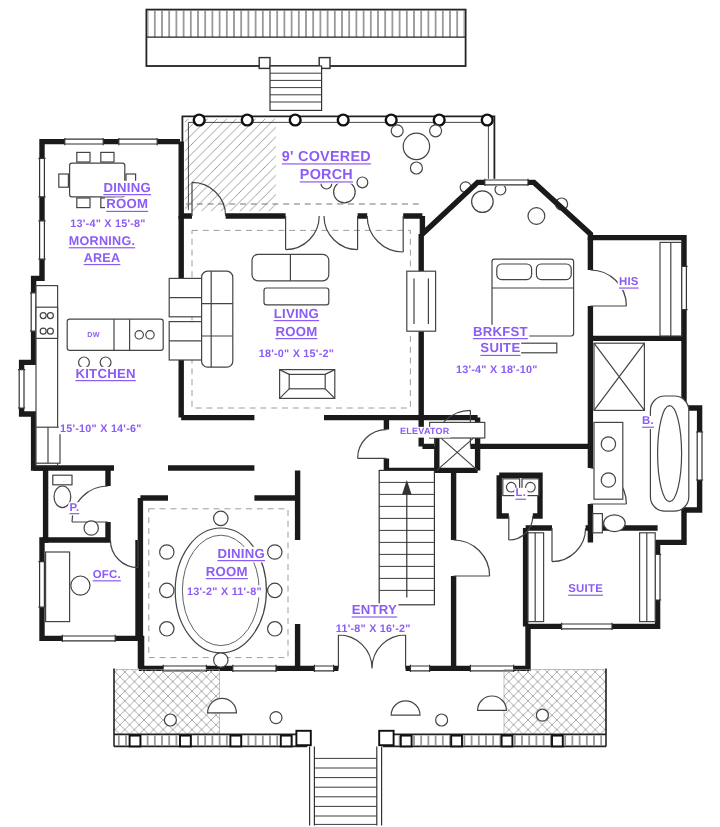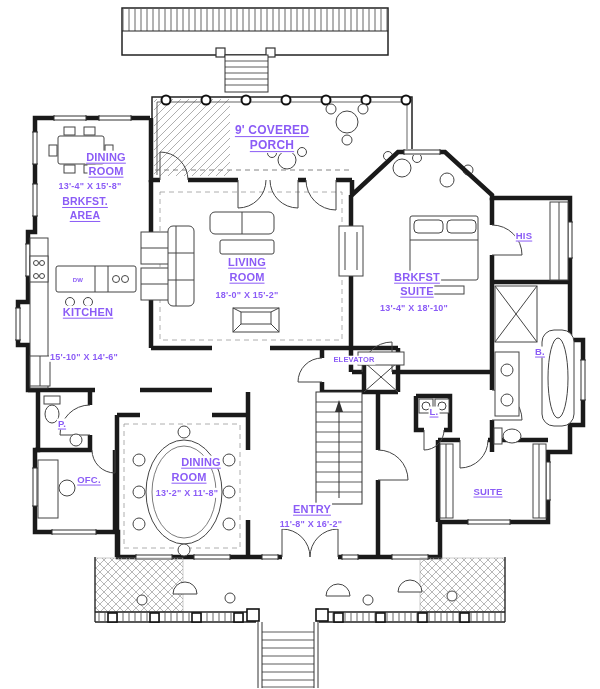--- a/index.html
+++ b/index.html
@@ -309,21 +309,21 @@
   </g>
 </svg>
 
 <div class="labels">
   <div class="lbl u fs12" style="left:272px;top:131px">9' COVERED</div>
   <div class="lbl u fs12" style="left:272px;top:146px">PORCH</div>
 
   <div class="lbl u fs11" style="left:106px;top:157px">DINING</div>
   <div class="lbl u fs11" style="left:106px;top:171px">ROOM</div>
   <div class="lbl fs9" style="left:90px;top:186px">13'-4" X 15'-8"</div>
-  <div class="lbl u fs10" style="left:85px;top:201px">BRKFST.</div>
+  <div class="lbl u fs10" style="left:85px;top:201px">MORNING.</div>
   <div class="lbl u fs10" style="left:85px;top:215px">AREA</div>
 
   <div class="lbl u fs11" style="left:88px;top:312px">KITCHEN</div>
   <div class="lbl fs9" style="left:84px;top:357px">15'-10" X 14'-6"</div>
   <div class="lbl fs6" style="left:78px;top:280px;background:transparent">DW</div>
 
   <div class="lbl u fs11" style="left:247px;top:262px">LIVING</div>
   <div class="lbl u fs11" style="left:247px;top:277px">ROOM</div>
   <div class="lbl fs9" style="left:247px;top:295px">18'-0" X 15'-2"</div>
 

